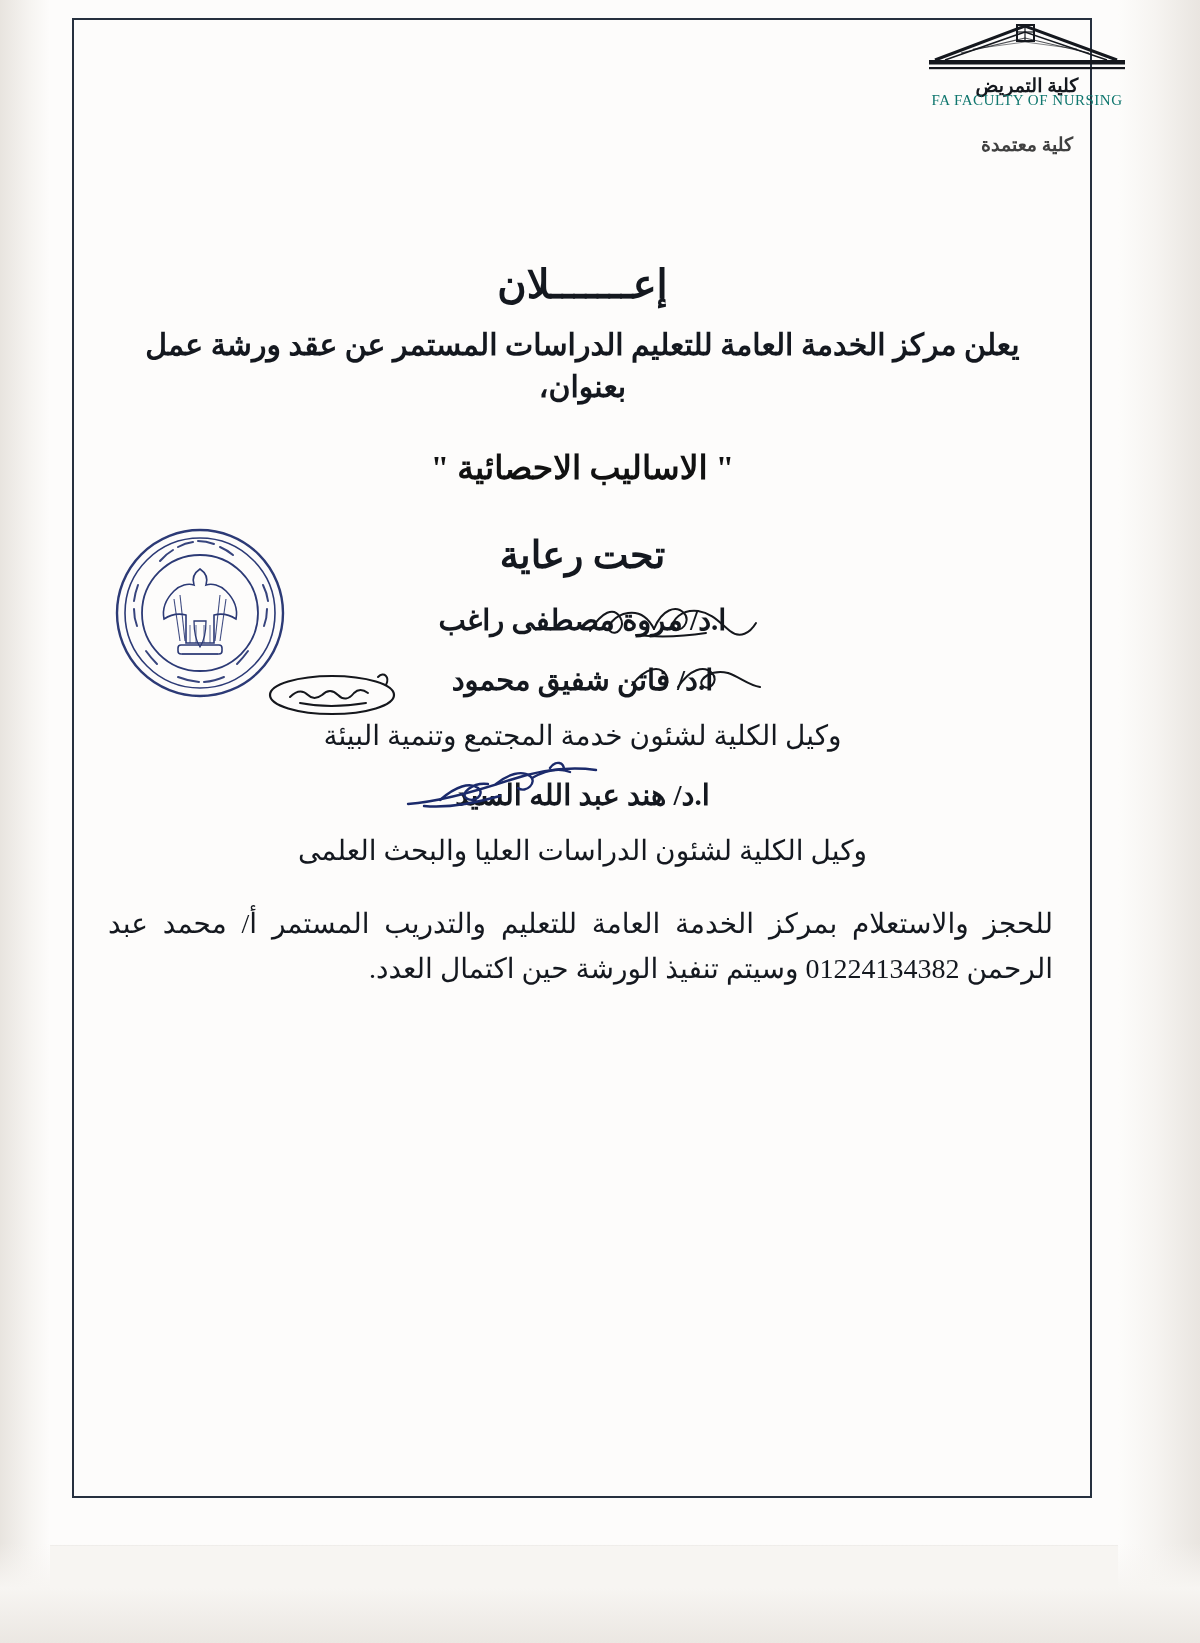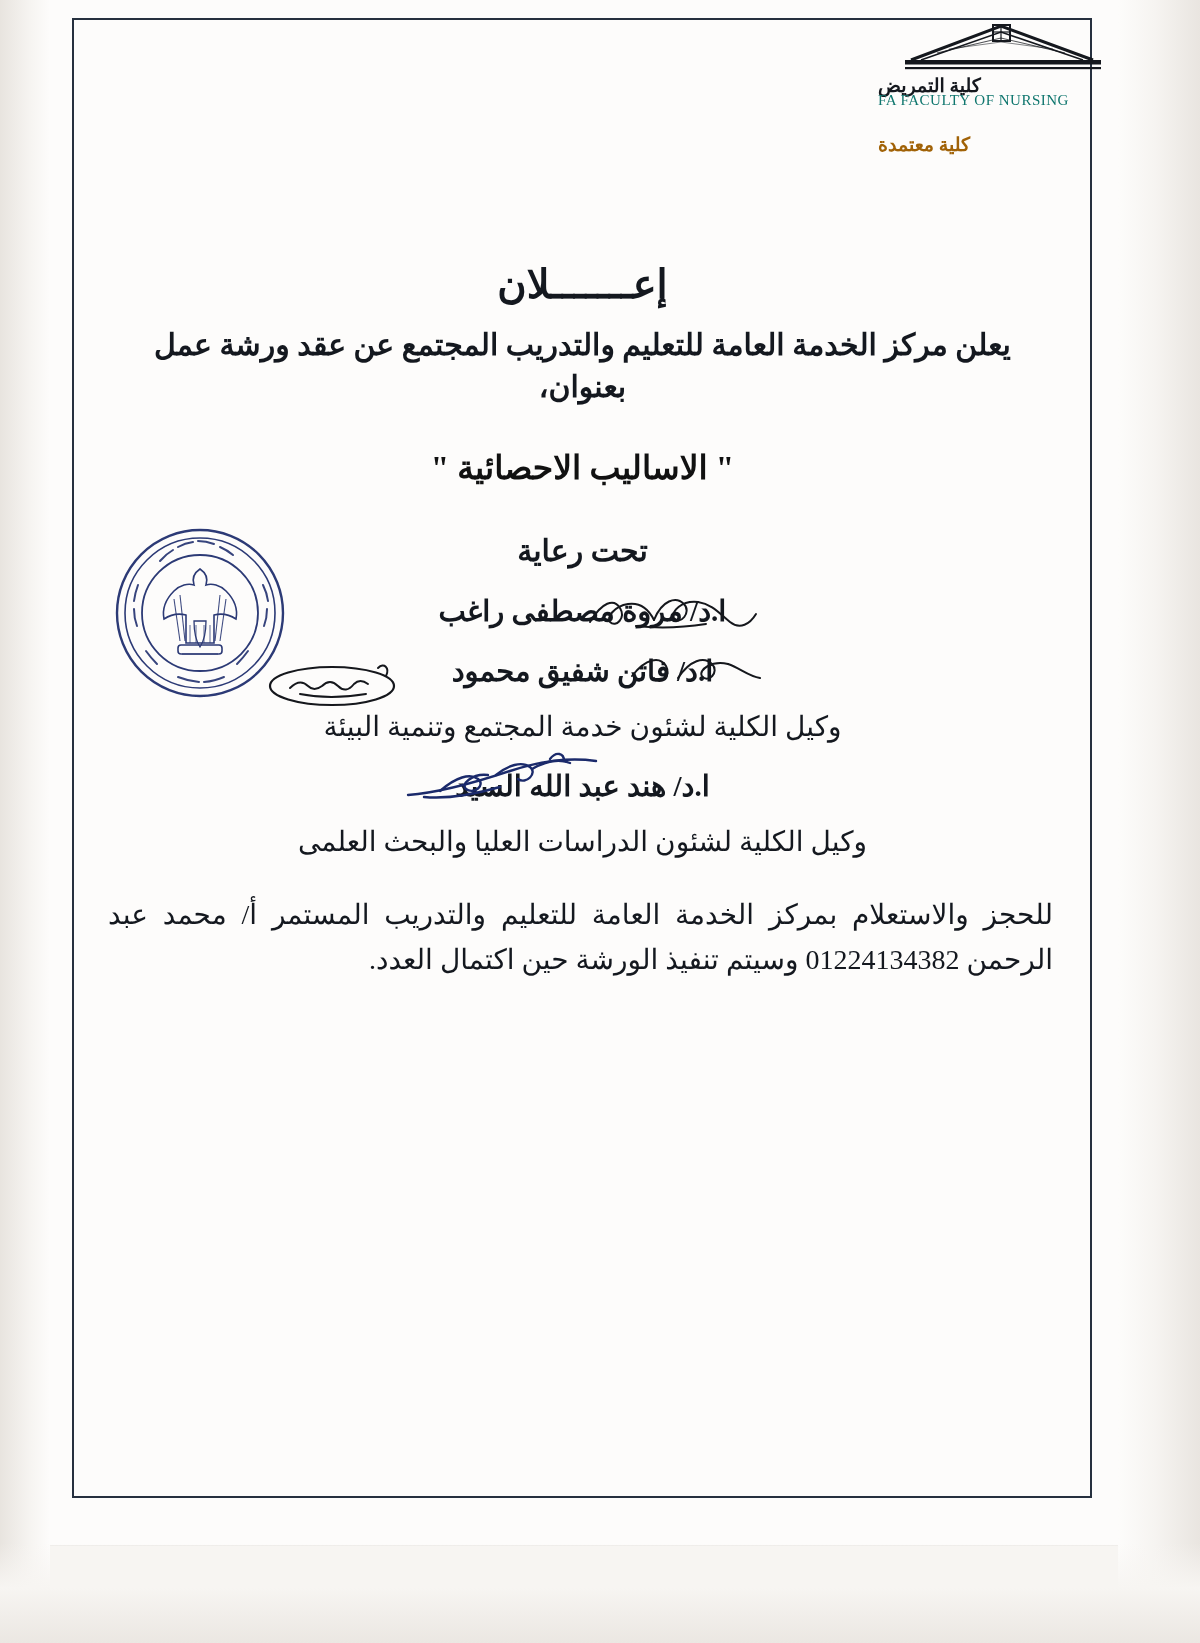--- a/index.html
+++ b/index.html
@@ -68,24 +68,24 @@
     top: 40px;
     width: 965px;
     direction: rtl;
     text-align: center;
     color: #14181f;
   }
 
   
   .logo-block {
     position: absolute;
-    right: 72px;
+    right: 48px;
     top: 20px;
     width: 250px;
-    text-align: left;
+    text-align: center;
     direction: rtl;
   }
   .logo-mark { width: 220px; height: 62px; display: block; margin: 0 auto; }
   .logo-ar {
     font-family: "Liberation Serif", serif;
     font-weight: 700;
     font-size: 19px;
     letter-spacing: 1px;
     color: #15181e;
     margin-top: -6px;
@@ -98,21 +98,21 @@
     letter-spacing: 0.5px;
     color: #0f766e;
     direction: ltr;
     margin-top: -2px;
     line-height: 1.05;
   }
   .accred {
     font-family: "Liberation Serif", serif;
     font-weight: 700;
     font-size: 19px;
-    color: #a16207;
+    color: #404040;
     margin-top: 24px;
   }
 
   
   .title-ad {
     font-family: "Liberation Serif", serif;
     font-weight: 700;
     font-size: 40px;
     letter-spacing: 2px;
     margin: 12px;
@@ -136,21 +136,21 @@
     font-family: "Liberation Serif", serif;
     font-weight: 700;
     font-size: 33px;
     letter-spacing: 1px;
     margin: 44px 0 0 0;
     color: #111;
   }
   .patronage {
     font-family: "Liberation Serif", serif;
     font-weight: 700;
-    font-size: 30px;
+    font-size: 38px;
     margin: 46px 0 0 0;
   }
   .person-name {
     font-family: "Liberation Serif", serif;
     font-weight: 700;
     font-size: 29px;
     margin: 26px 0 0 0;
   }
   .person-role {
     font-family: "Liberation Serif", serif;
@@ -278,21 +278,21 @@
         <path d="M96 157 q11 -1 20 -5"></path>
     </g>
   </svg>
 
   <div class="content">
 
     <div style="height:208px"></div>
 
     <h1 class="title-ad">إعـــــــلان</h1>
 
-    <p class="lead">يعلن مركز الخدمة العامة للتعليم والتدريب المجتمع عن عقد ورشة عمل</p>
+    <p class="lead">يعلن مركز الخدمة العامة للتعليم الدراسات المستمر عن عقد ورشة عمل</p>
 
     <p class="byword">بعنوان،</p>
 
     <p class="workshop-title">" الاساليب الاحصائية "</p>
 
     <p class="patronage">تحت رعاية</p>
 
     <div class="sig-row">
       <p class="person-name">ا.د/ مروة مصطفى راغب</p>
       <svg class="sig" style="left:480px; top:-12px; width:190px; height:60px;" viewBox="0 0 190 60">

